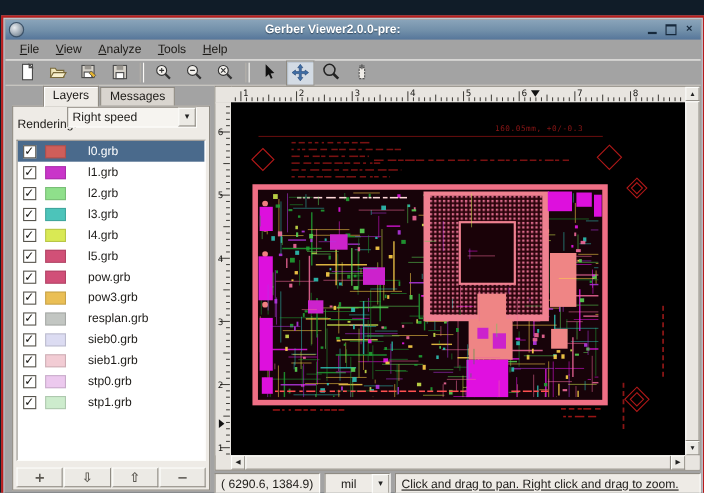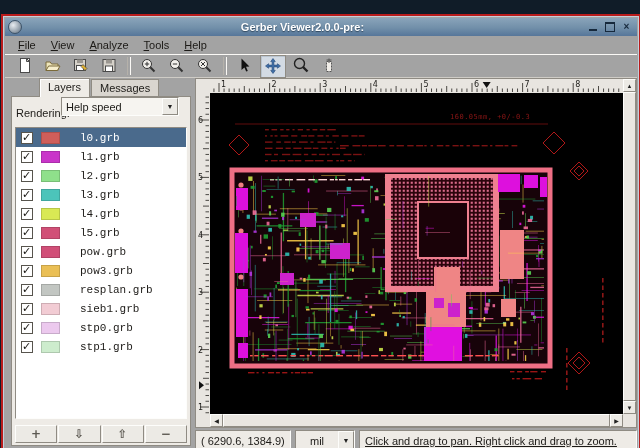--- a/index.html
+++ b/index.html
@@ -49,21 +49,21 @@
   .combo-arrow{width:16px;height:100%;background:#eceae5;border:1px solid;border-color:#fdfdfb #8f8b83 #8f8b83 #fdfdfb;
                display:flex;align-items:center;justify-content:center;font-size:7px;color:#222;box-sizing:border-box;}
   #layer-list{left:3px;top:30px;width:172px;height:292px;background:#fff;border:1px solid;
               border-color:#8f8b83 #fdfdfb #fdfdfb #8f8b83;box-sizing:border-box;overflow:hidden;}
   .layer-row{height:19px;display:flex;align-items:center;padding-left:5px;gap:8px;}
   .layer-row.selected{background:#4a6a8c;}
   .layer-row.selected .lname{color:#fff;}
   .cb{width:10px;height:10px;background:#fff;border:1px solid #57544d;flex:0 0 auto;position:relative;}
   .cb.checked::before{content:"✓";position:absolute;left:0px;top:-2px;font-size:11px;color:#15130f;}
   .swatch{width:17px;height:10px;flex:0 0 auto;border:1px solid rgba(0,0,0,.15);}
-  .lname{padding-left:12px;white-space:nowrap;font-family:Liberation Mono, monospace;}
+  .lname{padding-left:12px;white-space:nowrap;}
   #layer-actions{left:3px;bottom:2px;width:172px;height:18px;display:flex;gap:1px;}
   .pbtn{flex:1;height:18px;padding:0;display:flex;align-items:center;justify-content:center;
         background:#eceae5;border:1px solid;border-color:#fdfdfb #8f8b83 #8f8b83 #fdfdfb;}
   .pglyph{font-family:"DejaVu Sans",sans-serif;font-size:12px;line-height:12px;color:#5c5952;font-weight:bold;}
   
   #canvas-area{left:192px;top:62px;width:442px;height:350px;background:#e8e5e0;border:1px solid #8f8b83;box-sizing:border-box;}
   #ruler-corner{left:0;top:0;width:14px;height:14px;background:#e8e5e0;border-right:1px solid #c8c4be;border-bottom:1px solid #c8c4be;}
   #ruler-top{left:14px;top:0;width:413px;height:14px;background:#e8e5e0;}
   #ruler-left{left:0;top:14px;width:14px;height:321px;background:#e8e5e0;}
   #pcb-wrap{left:14px;top:14px;width:413px;height:321px;background:#000;}
@@ -197,21 +197,21 @@
   <div class="abs" id="panel-tabs">
       <span class="tab active">Layers</span>
       <span class="tab">Messages</span>
     </div>
 
   <div class="abs" id="left-panel">
     <div class="abs" id="rendering-row">
       <span id="rendering-label">Rendering:</span>
     </div>
     <div class="abs" id="rendering-combo">
-      <span class="val">Help speed</span>
+      <span class="val">Right speed</span>
       <span class="combo-arrow">▼</span>
     </div>
     <div class="abs" id="layer-list">
         <div class="layer-row selected">
           <span class="cb checked"></span>
           <span class="swatch" style="background: rgb(207, 94, 90);"></span>
           <span class="lname">l0.grb</span>
         </div>
         <div class="layer-row">
           <span class="cb checked"></span>
@@ -245,20 +245,25 @@
         </div>
         <div class="layer-row">
           <span class="cb checked"></span>
           <span class="swatch" style="background: rgb(234, 191, 85);"></span>
           <span class="lname">pow3.grb</span>
         </div>
         <div class="layer-row">
           <span class="cb checked"></span>
           <span class="swatch" style="background: rgb(194, 198, 194);"></span>
           <span class="lname">resplan.grb</span>
+        </div>
+        <div class="layer-row">
+          <span class="cb checked"></span>
+          <span class="swatch" style="background: rgb(220, 220, 242);"></span>
+          <span class="lname">sieb0.grb</span>
         </div>
         <div class="layer-row">
           <span class="cb checked"></span>
           <span class="swatch" style="background: rgb(242, 204, 212);"></span>
           <span class="lname">sieb1.grb</span>
         </div>
         <div class="layer-row">
           <span class="cb checked"></span>
           <span class="swatch" style="background: rgb(236, 201, 238);"></span>
           <span class="lname">stp0.grb</span>

